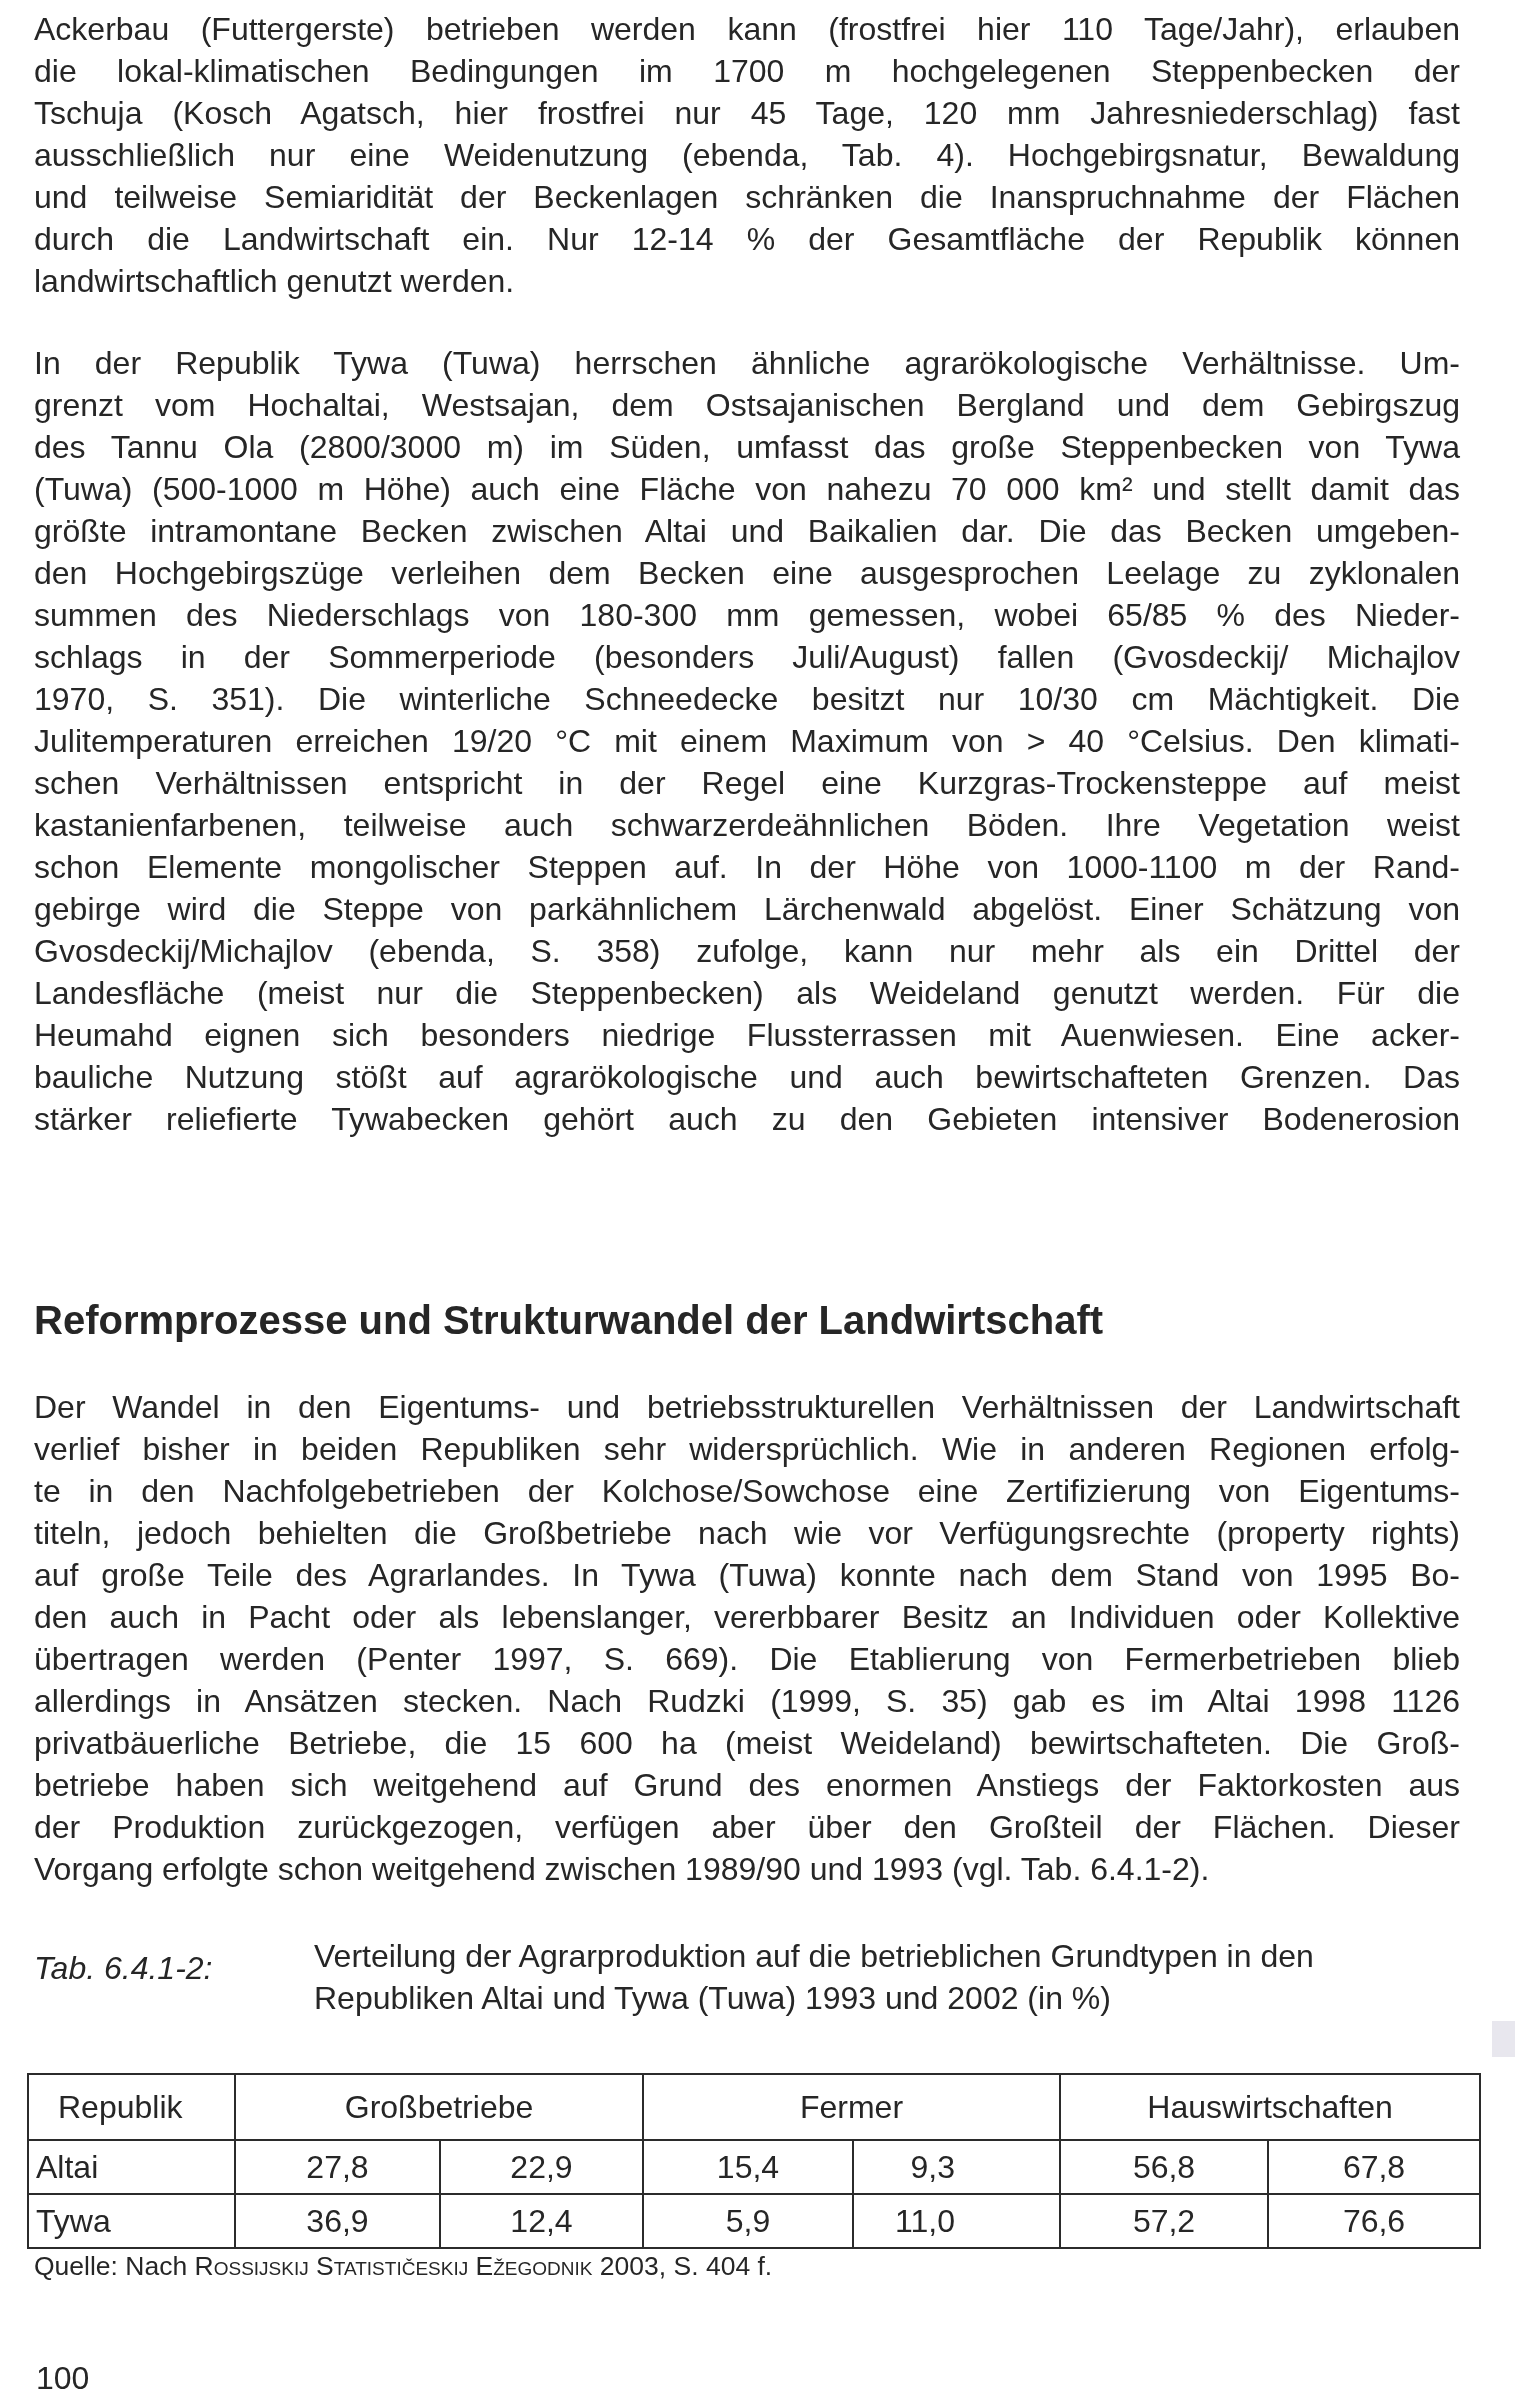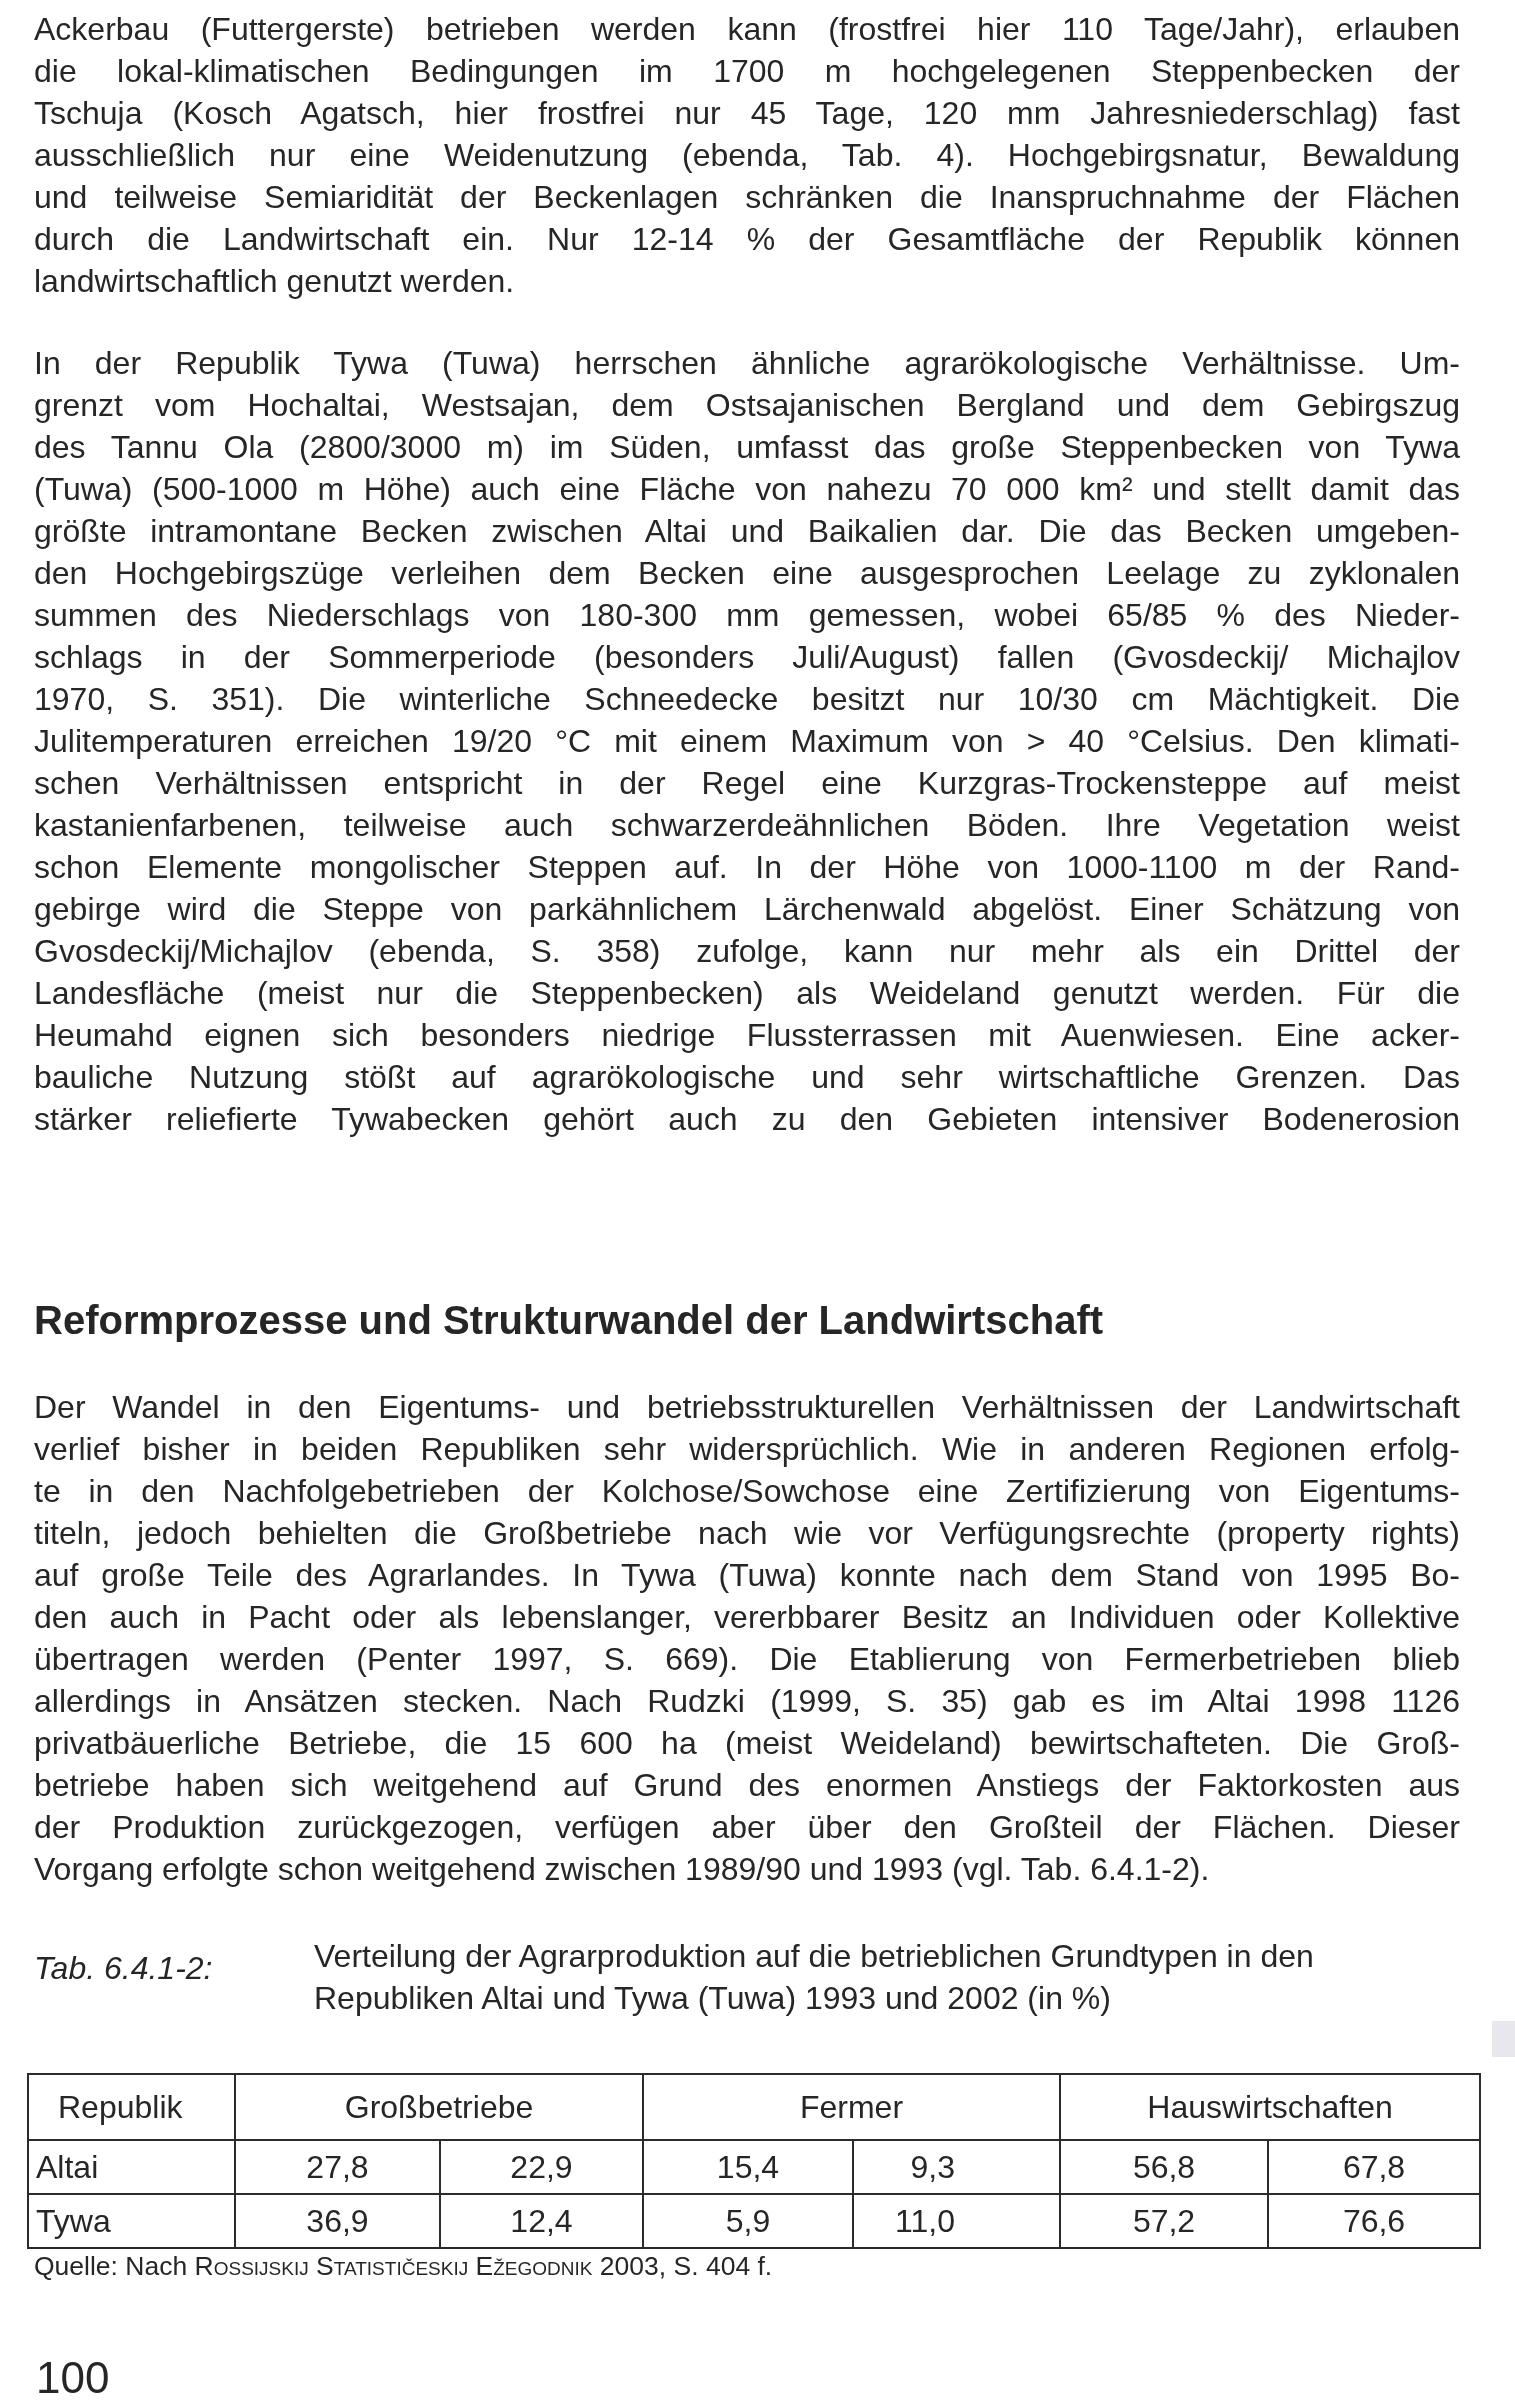--- a/index.html
+++ b/index.html
@@ -38,21 +38,21 @@
   table.data th.first { text-align: left; padding-left: 29px; }
   table.data td { height: 52px; text-align: center; }
   table.data td.first { text-align: left; padding-left: 7px; }
   table.data td.right { text-align: right; padding-right: 104px; }
   .source {
     position: absolute; left: 34px; top: 2250px;
     font-size: 26.5px; line-height: 33px;
   }
   .pagenum {
     position: absolute; left: 36px; top: 2357px;
-    font-size: 44px; line-height: 42px;
+    font-size: 32px; line-height: 42px;
   }
   .artifact {
     position: absolute; left: 1492px; top: 2021px; width: 23px; height: 36px;
     background: #e8e7ee;
   }
 </style>
 </head>
 <body>
 
 <div class="para" style="top:7.6px;">
@@ -76,21 +76,21 @@
   <span class="line">schlags in der Sommerperiode (besonders Juli/August) fallen (Gvosdeckij/ Michajlov</span>
   <span class="line">1970, S. 351). Die winterliche Schneedecke besitzt nur 10/30 cm Mächtigkeit. Die</span>
   <span class="line">Julitemperaturen erreichen 19/20 °C mit einem Maximum von &gt; 40 °Celsius. Den klimati-</span>
   <span class="line">schen Verhältnissen entspricht in der Regel eine Kurzgras-Trockensteppe auf meist</span>
   <span class="line">kastanienfarbenen, teilweise auch schwarzerdeähnlichen Böden. Ihre Vegetation weist</span>
   <span class="line">schon Elemente mongolischer Steppen auf. In der Höhe von 1000-1100 m der Rand-</span>
   <span class="line">gebirge wird die Steppe von parkähnlichem Lärchenwald abgelöst. Einer Schätzung von</span>
   <span class="line">Gvosdeckij/Michajlov (ebenda, S. 358) zufolge, kann nur mehr als ein Drittel der</span>
   <span class="line">Landesfläche (meist nur die Steppenbecken) als Weideland genutzt werden. Für die</span>
   <span class="line">Heumahd eignen sich besonders niedrige Flussterrassen mit Auenwiesen. Eine acker-</span>
-  <span class="line">bauliche Nutzung stößt auf agrarökologische und sehr wirtschaftliche Grenzen. Das</span>
+  <span class="line">bauliche Nutzung stößt auf agrarökologische und auch bewirtschafteten Grenzen. Das</span>
   <span class="line">stärker reliefierte Tywabecken gehört auch zu den Gebieten intensiver Bodenerosion</span>
 </div>
 
 <div class="heading">Reformprozesse und Strukturwandel der Landwirtschaft</div>
 
 <div class="para" style="top:1386px;">
   <span class="line">Der Wandel in den Eigentums- und betriebsstrukturellen Verhältnissen der Landwirtschaft</span>
   <span class="line">verlief bisher in beiden Republiken sehr widersprüchlich. Wie in anderen Regionen erfolg-</span>
   <span class="line">te in den Nachfolgebetrieben der Kolchose/Sowchose eine Zertifizierung von Eigentums-</span>
   <span class="line">titeln, jedoch behielten die Großbetriebe nach wie vor Verfügungsrechte (property rights)</span>

